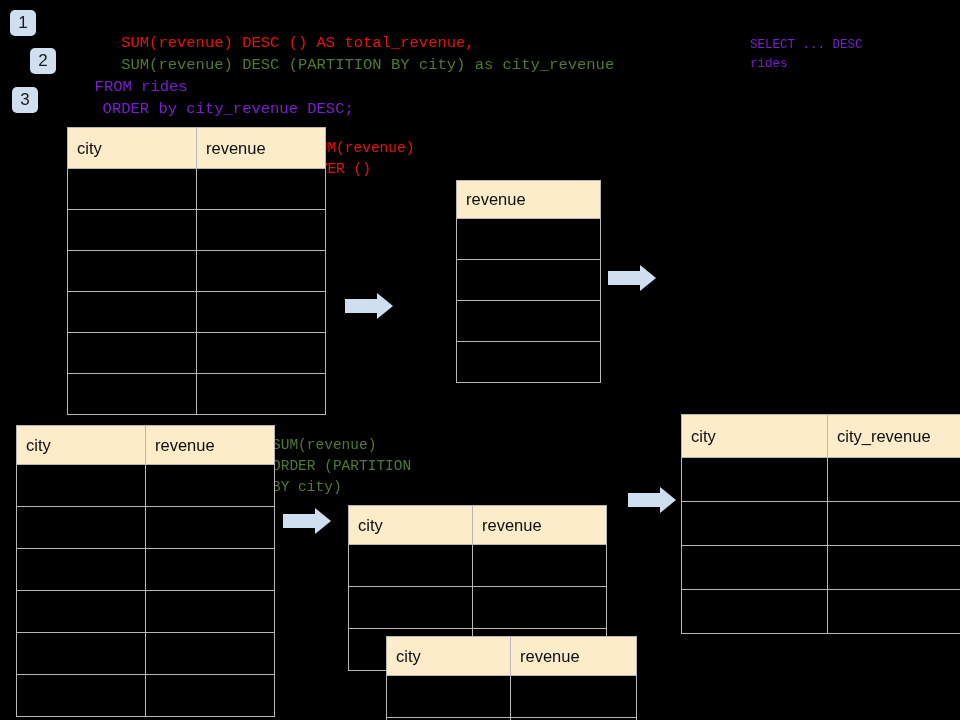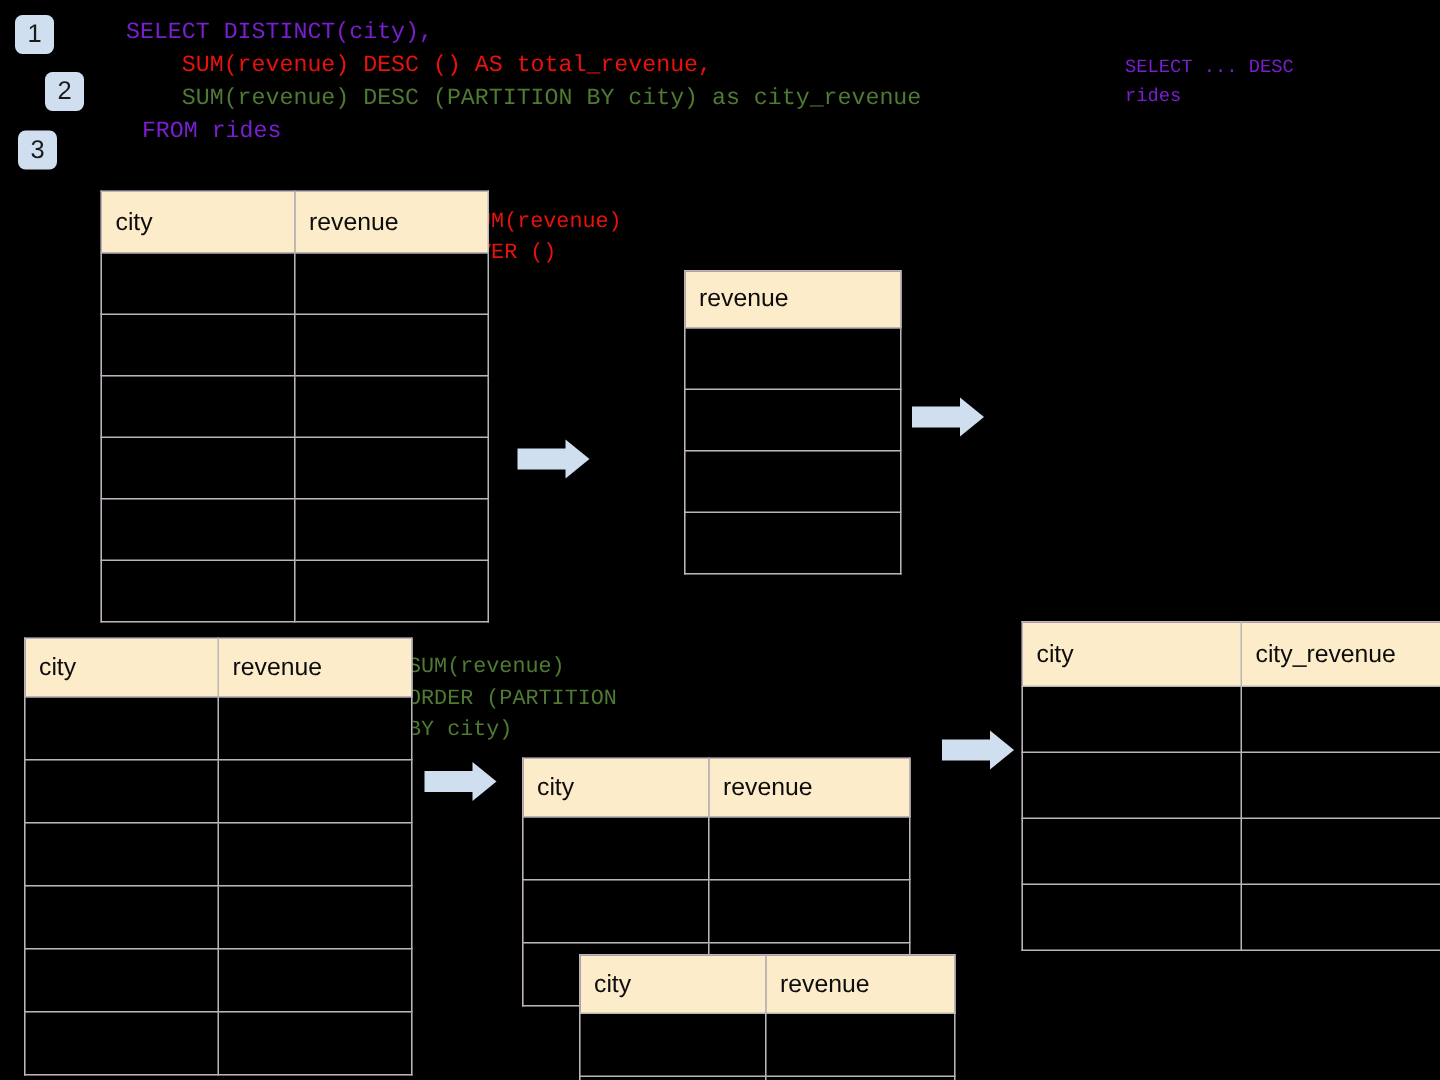--- a/index.html
+++ b/index.html
@@ -57,21 +57,21 @@
     line-height: 19px;
     white-space: pre;
     color: #7a1fd0;
   }
 
   
   .tbl {
     position: absolute;
     border-collapse: collapse;
     table-layout: fixed;
-    background: #701a75;
+    background: #be185d;
   }
   .tbl td {
     border: 1px solid #b7b7b7;
     background: #000000;
     padding: 0;
   }
   .tbl td.hd {
     background: #fcecc9;
     color: #0d0d0d;
     font-family: "Liberation Sans", sans-serif;
@@ -100,24 +100,24 @@
 </style>
 </head>
 <body>
 
 <div id="canvas">
 
   <div class="badge" style="left:10px; top:10px;">1</div>
   <div class="badge" style="left:30px; top:48px;">2</div>
   <div class="badge" style="left:12px; top:87px;">3</div>
 
-  <div class="code-block c-purple" style="left:84px; top:11px;">SELECT DISTINCT(city),</div>
   <div class="code-block c-red" style="left:84px; top:33px;">    SUM(revenue) DESC () AS total_revenue,</div>
   <div class="code-block c-green" style="left:84px; top:55px;">    SUM(revenue) DESC (PARTITION BY city) as city_revenue</div>
   <div class="code-block c-purple" style="left:76px; top:77px;text-align:right;">  FROM rides</div>
+  <div class="code-block c-purple" style="left:84px; top:99px;">  ORDER by city_revenue DESC;</div>
 
   <div class="note-small" style="left:750px; top:36px;">SELECT ... DESC
 rides</div>
 
   <div class="note c-red" style="left:310px; top:138px;">SUM(revenue)
 OVER ()</div>
 
   <div class="note c-green" style="left:272px; top:435px;">SUM(revenue)
 ORDER (PARTITION
 BY city)</div>

